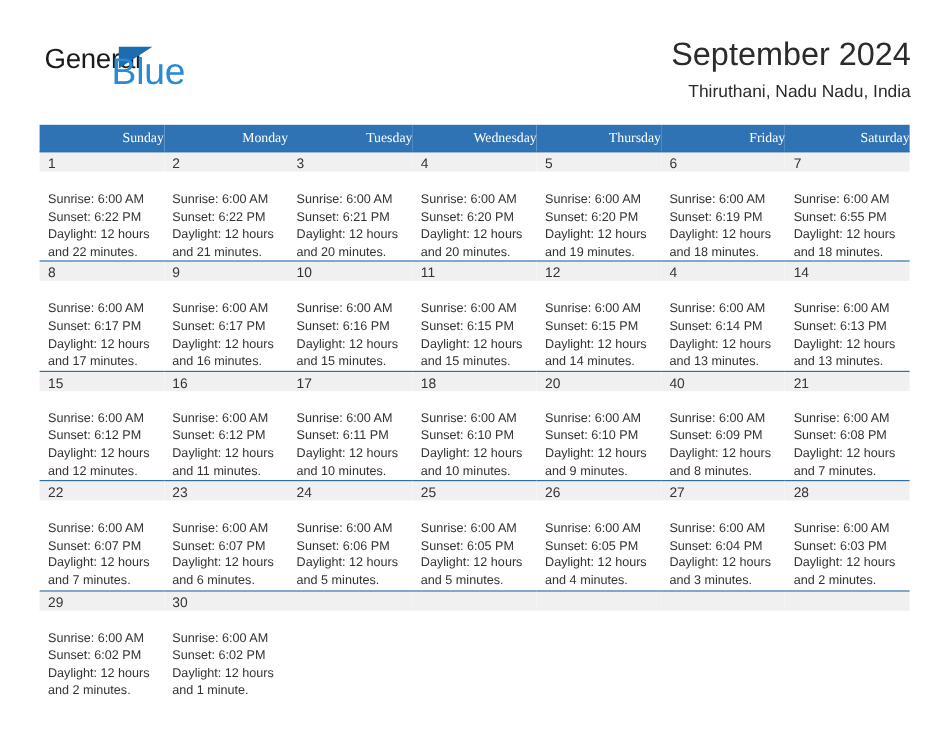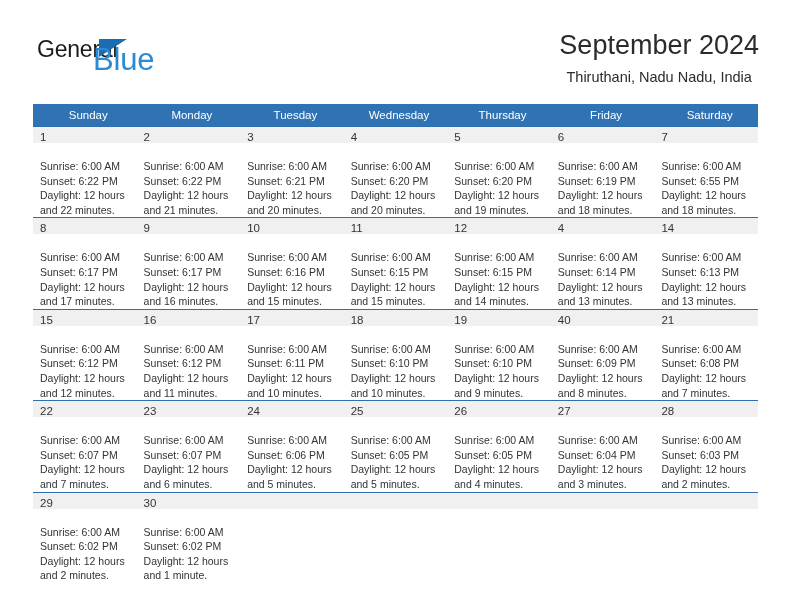--- a/index.html
+++ b/index.html
@@ -66,21 +66,21 @@
     letter-spacing: -0.2px;
     color: #2a8ad4;
     font-family: "Liberation Sans", sans-serif;
     line-height: 26px;
   }
 
   .title-block {
     position: absolute;
     right: 0;
     top: 0;
-    text-align: center;
+    text-align: right;
   }
   .month-title {
     font-size: 27px;
     font-weight: normal;
     color: #2b2b2b;
     line-height: 34px;
     white-space: nowrap;
   }
   .location {
     font-size: 14.5px;
@@ -99,24 +99,25 @@
     width: 725px;
     border-collapse: collapse;
     table-layout: fixed;
   }
 
   .calendar th {
     background: #3073b4;
     color: #ffffff;
     font-size: 11.5px;
     font-weight: normal;
-    text-align: center;
+    text-align: right;
     padding: 5px 0 5px 7px;
     height: 11px;
     border: none;
+    font-family: Liberation Serif, serif;
   }
 
   .calendar td {
     vertical-align: top;
     padding: 0;
     border: none;
     width: 103.57px;
     border-top: 1.6px solid #2f6fae;
     background: #ffffff;
   }
@@ -342,21 +343,21 @@
         <td>
           <div class="daynum-band">18</div>
           <div class="cell-body">
             <div>Sunrise: 6:00 AM</div>
             <div>Sunset: 6:10 PM</div>
             <div>Daylight: 12 hours</div>
             <div>and 10 minutes.</div>
           </div>
         </td>
         <td>
-          <div class="daynum-band">19</div>
+          <div class="daynum-band">20</div>
           <div class="cell-body">
             <div>Sunrise: 6:00 AM</div>
             <div>Sunset: 6:10 PM</div>
             <div>Daylight: 12 hours</div>
             <div>and 9 minutes.</div>
           </div>
         </td>
         <td>
           <div class="daynum-band">40</div>
           <div class="cell-body">

